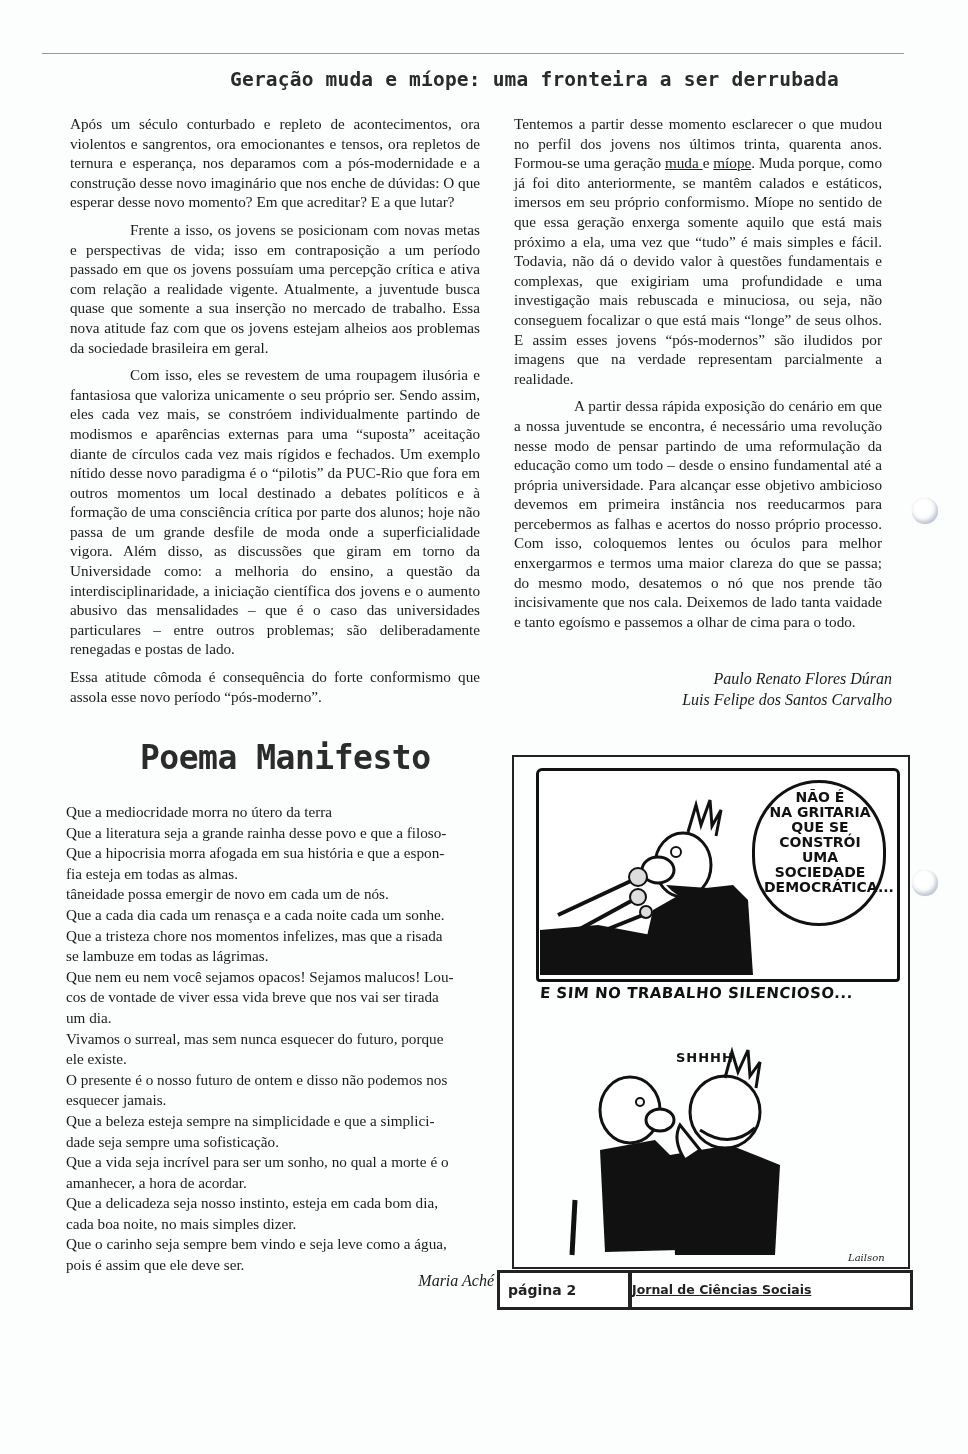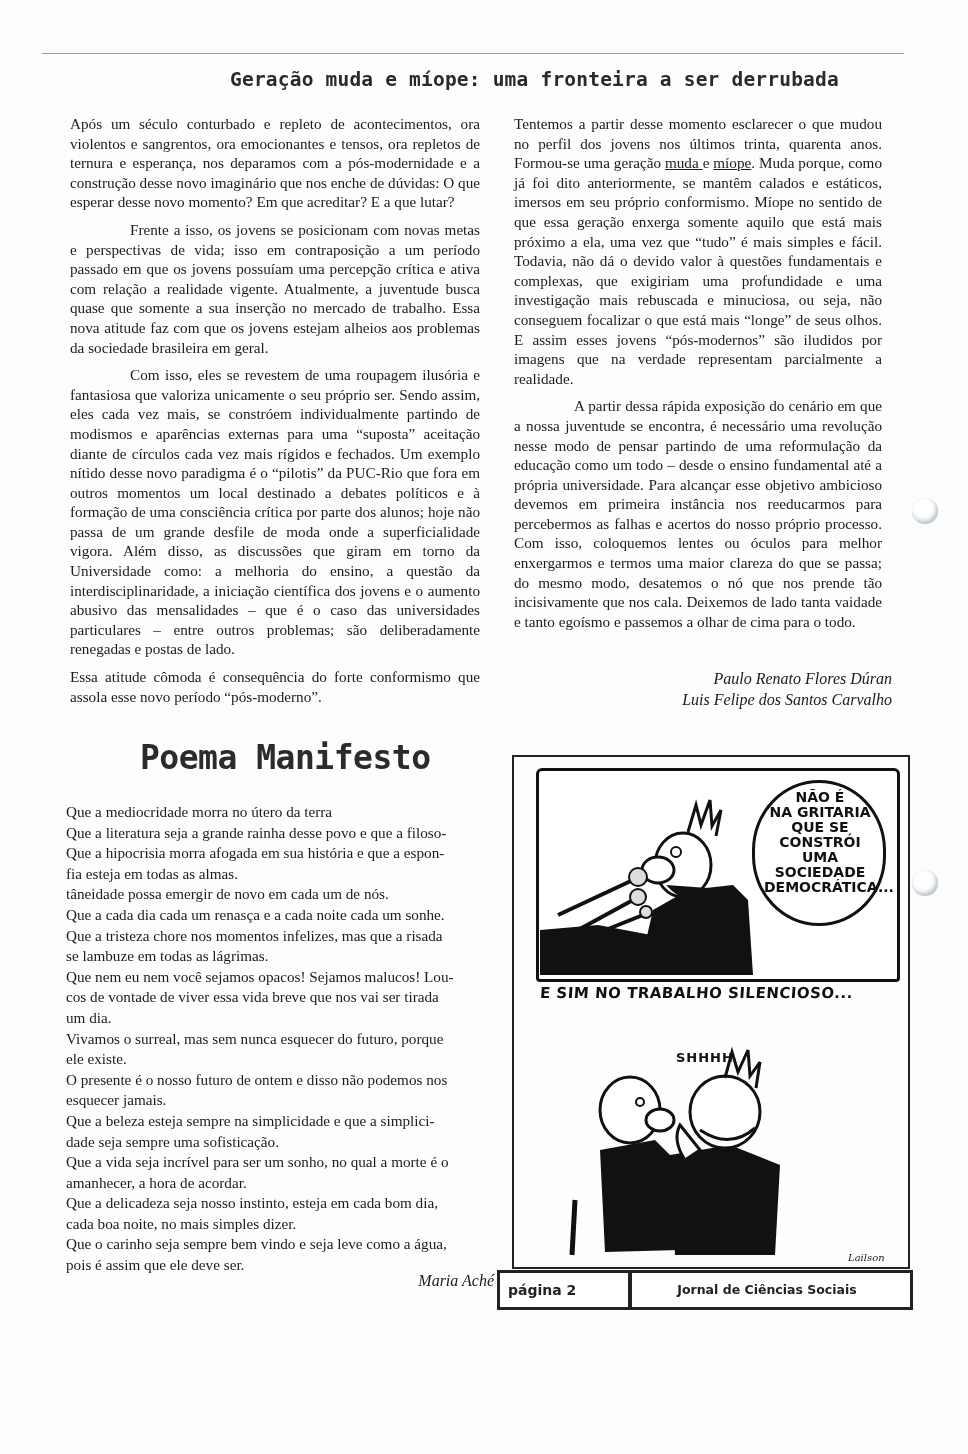--- a/index.html
+++ b/index.html
@@ -38,21 +38,21 @@
   .caption { position:absolute; left:540px; top:984px; width:340px; font-family:"DejaVu Sans", sans-serif; font-weight:bold; font-size:15px; letter-spacing:0.5px; color:#111; transform:skewX(-4deg); }
   .bubble { position:absolute; left:752px; top:780px; width:128px; height:140px; border:3px solid #111; border-radius:50%/48%; background:#fff; }
   .bubble-text { position:absolute; left:764px; top:790px; width:112px; font-family:"DejaVu Sans", sans-serif; font-weight:bold; font-size:14px; line-height:15px; text-align:center; color:#111; }
   .shh { position:absolute; left:676px; top:1050px; font-family:"DejaVu Sans", sans-serif; font-weight:bold; font-size:13px; color:#111; letter-spacing:1px; }
   .signature { position:absolute; left:848px; top:1252px; font-family:"DejaVu Serif", serif; font-style:italic; font-size:10px; color:#222; }
   .footer-box {
     position:absolute; left:497px; top:1270px; width:410px; height:34px;
     border:3px solid #222; display:flex; background:#fff;
   }
   .footer-page { width:132px; border-right:4px solid #222; font-family:"DejaVu Sans", sans-serif; font-weight:bold; font-size:14px; padding:9px 0 0 8px; box-sizing:border-box; color:#222; }
-  .footer-journal { flex:1; text-align:center; font-family:"DejaVu Sans", sans-serif; font-weight:bold; font-size:12.5px; padding:9px 8px 0 0; box-sizing:border-box; color:#222; }
+  .footer-journal { flex:1; text-align:left; font-family:"DejaVu Sans", sans-serif; font-weight:bold; font-size:12.5px; padding:9px 8px 0 0; box-sizing:border-box; color:#222;text-decoration:underline; }
   .hole { position:absolute; width:26px; height:26px; border-radius:50%; background:#fff; box-shadow: inset -2px -3px 4px rgba(120,135,160,0.5), 0 0 1px rgba(0,0,0,0.15); }
   .hole1 { left:912px; top:498px; }
   .hole2 { left:912px; top:870px; }
   svg { position:absolute; }
 </style>
 </head>
 <body>
 
 <div class="top-rule"></div>
 

